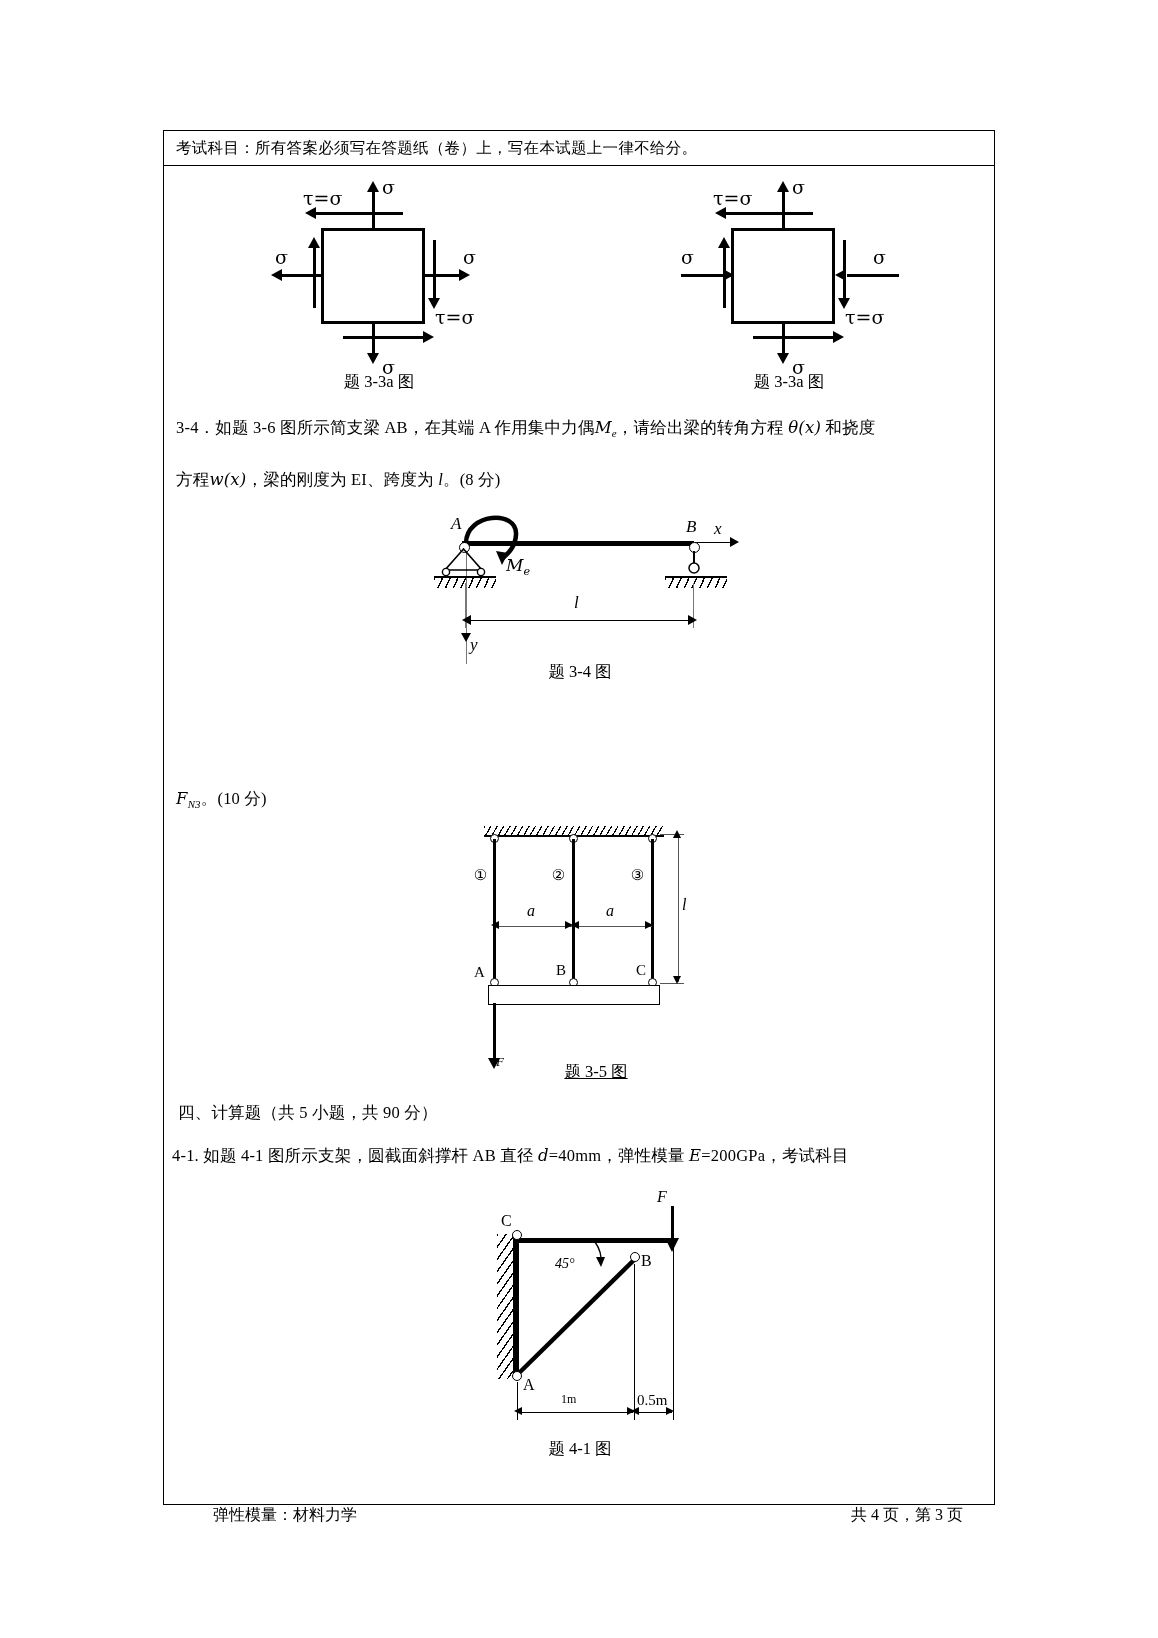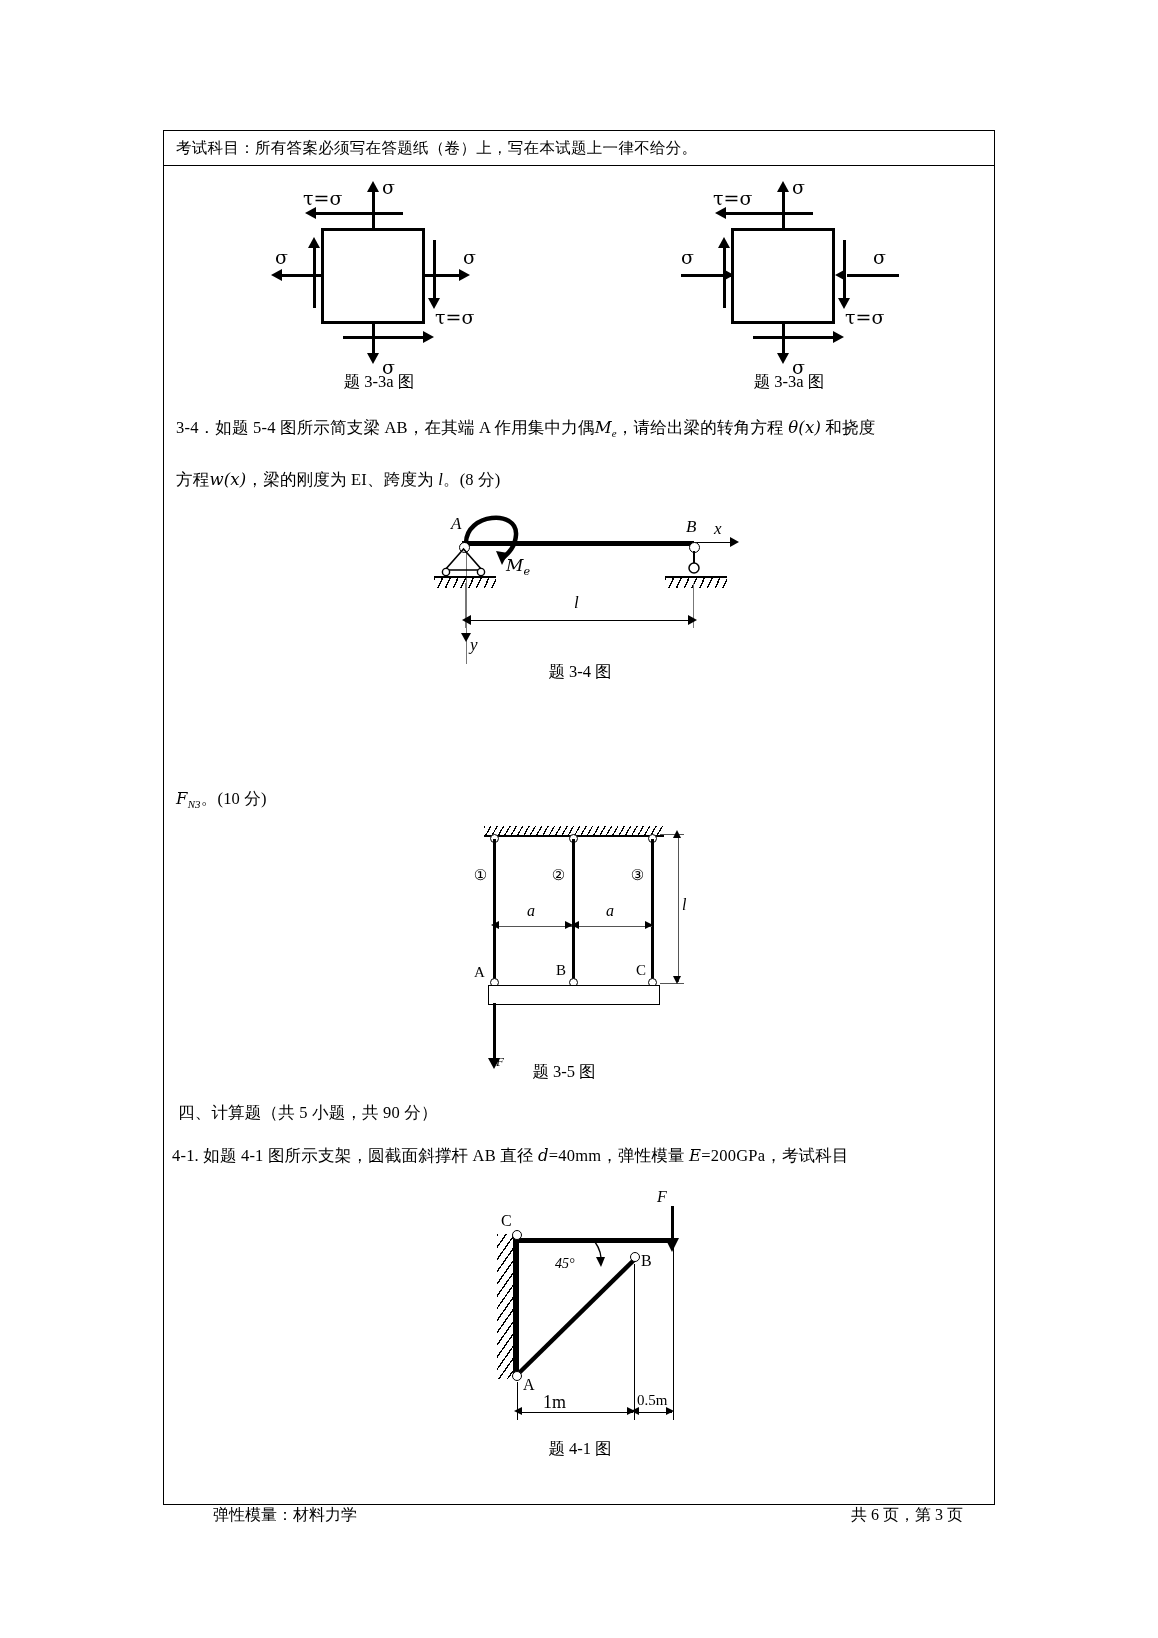--- a/index.html
+++ b/index.html
@@ -177,21 +177,21 @@
       <div class="slab" style="left:176px;top:118px;">τ=σ</div>
       <div class="ln hl" style="left:84px;top:148px;width:86px;"></div>
       <div class="ah ar-r" style="left:164px;top:143px;"></div>
       <div class="ln vl" style="left:113px;top:132px;height:40px;"></div>
       <div class="ah ar-d" style="left:108px;top:165px;"></div>
       <div class="slab" style="left:123px;top:168px;">σ</div>
     </div>
     <div class="caption" style="left:520px;top:205px;width:210px;">题 3-3a 图</div>
 
     <div class="ptext" style="left:12px;top:240px;">
-      <span>3-4．如题 5-4 图所示简支梁 AB，在其端 A 作用集中力偶</span><span class="it sym">M</span><sub>e</sub><span>，请给出梁的转角方程 </span><span class="it sym">θ(x)</span><span> 和挠度</span>
+      <span>3-4．如题 3-6 图所示简支梁 AB，在其端 A 作用集中力偶</span><span class="it sym">M</span><sub>e</sub><span>，请给出梁的转角方程 </span><span class="it sym">θ(x)</span><span> 和挠度</span>
     </div>
     <div class="ptext" style="left:12px;top:292px;">
       <span>方程</span><span class="it sym">w(x)</span><span>，梁的刚度为 EI、跨度为 </span><span class="it">l</span><span>。(8 分)</span>
     </div>
 
     <div class="fig34" style="left:270px;top:345px;width:300px;height:145px;">
 
       <div class="beam" style="left:28px;top:30px;width:232px;"></div>
 
       <div class="ln hl" style="left:258px;top:31px;width:42px;height:1.4px;"></div>
@@ -278,21 +278,21 @@
       <div class="pinhole" style="left:184px;top:152px;width:7px;height:7px;"></div>
       <div class="lbl" style="left:10px;top:138px;font-size:15px;">A</div>
       <div class="lbl" style="left:92px;top:136px;font-size:15px;">B</div>
       <div class="lbl" style="left:172px;top:136px;font-size:15px;">C</div>
       <div class="rigidbar" style="left:24px;top:159px;width:170px;height:18px;"></div>
 
       <div class="ln vl" style="left:29px;top:177px;height:60px;"></div>
       <div class="ah ar-d" style="left:24px;top:232px;"></div>
       <div class="lbl it" style="left:32px;top:228px;font-size:13px;">F</div>
     </div>
-    <div class="caption" style="left:300px;top:895px;width:200px;">题 3-5 图</div>
+    <div class="caption" style="left:332px;top:895px;width:200px;text-decoration:underline;">题 3-5 图</div>
 
     <div class="ptext" style="left:14px;top:925px;">四、计算题（共 5 小题，共 90 分）</div>
 
     <div class="ptext" style="left:8px;top:968px;">
       <span>4-1. 如题 4-1 图所示支架，圆截面斜撑杆 AB 直径 </span><span class="it sym">d</span><span>=40mm，弹性模量 </span><span class="it sym">E</span><span>=200GPa，考试科目</span>
     </div>
 
     <div style="position:absolute;left:315px;top:1050px;width:220px;height:215px;">
 
       <div class="wall" style="left:18px;top:18px;width:16px;height:145px;"></div>
@@ -321,24 +321,24 @@
 
       <div class="dimv" style="left:38px;top:166px;height:38px;background:#000;"></div>
       <div class="dimv" style="left:155px;top:48px;height:156px;background:#000;"></div>
       <div class="dimv" style="left:194px;top:32px;height:172px;background:#000;"></div>
       <div class="dimline" style="left:40px;top:196px;width:114px;"></div>
       <div class="ah ar-l" style="left:35px;top:191px;border-right-width:8px;border-top-width:4px;border-bottom-width:4px;"></div>
       <div class="ah ar-r" style="left:148px;top:191px;border-left-width:8px;border-top-width:4px;border-bottom-width:4px;"></div>
       <div class="dimline" style="left:157px;top:196px;width:36px;"></div>
       <div class="ah ar-l" style="left:152px;top:191px;border-right-width:8px;border-top-width:4px;border-bottom-width:4px;"></div>
       <div class="ah ar-r" style="left:187px;top:191px;border-left-width:8px;border-top-width:4px;border-bottom-width:4px;"></div>
-      <div class="lbl" style="left:64px;top:176px;font-size:18px;text-align:center;">1m</div>
+      <div class="lbl" style="left:82px;top:176px;font-size:12px;text-align:center;">1m</div>
       <div class="lbl" style="left:158px;top:176px;font-size:15px;">0.5m</div>
     </div>
     <div class="caption" style="left:316px;top:1272px;width:200px;">题 4-1 图</div>
 
   </div>
 </div>
 
 <div class="footer">
   <span class="l">弹性模量：材料力学</span>
-  <span class="r">共 6 页，第 3 页</span>
+  <span class="r">共 4 页，第 3 页</span>
 </div>
 
 </body></html>

